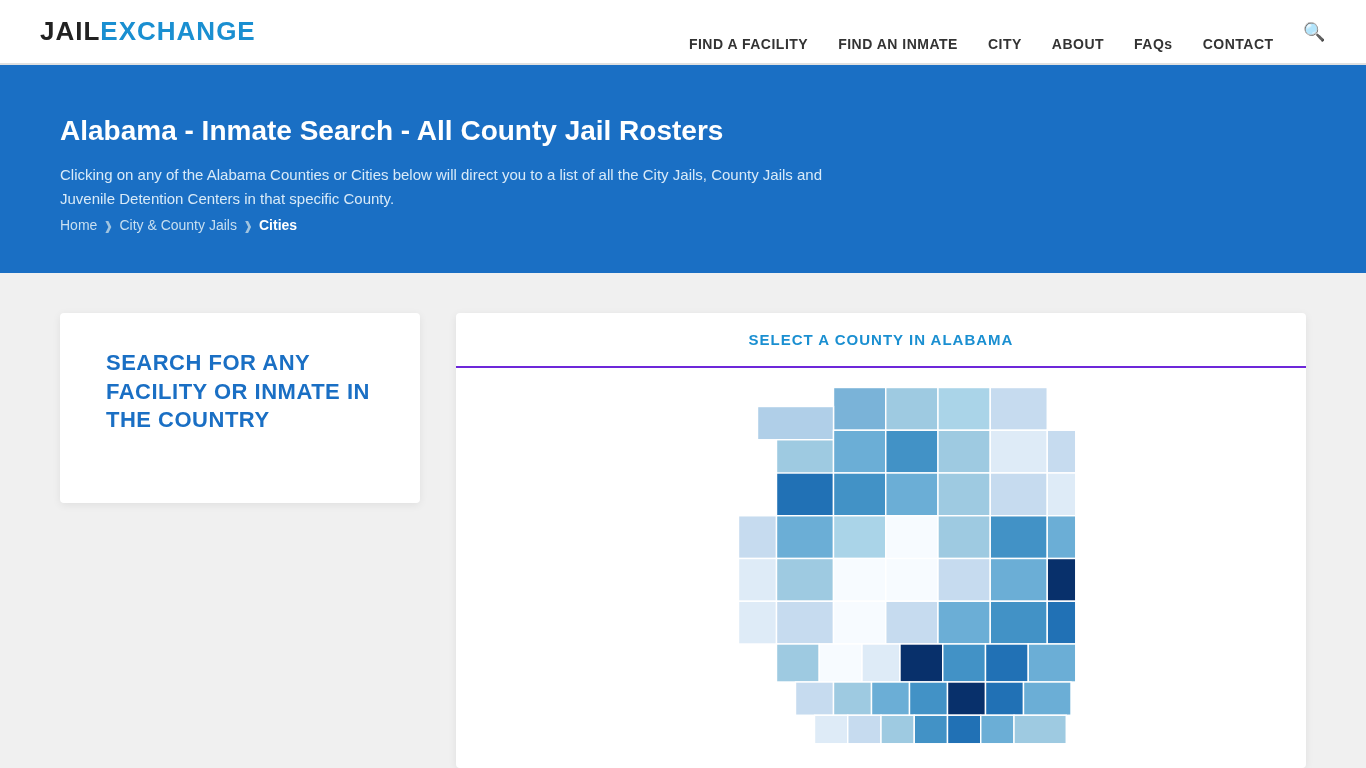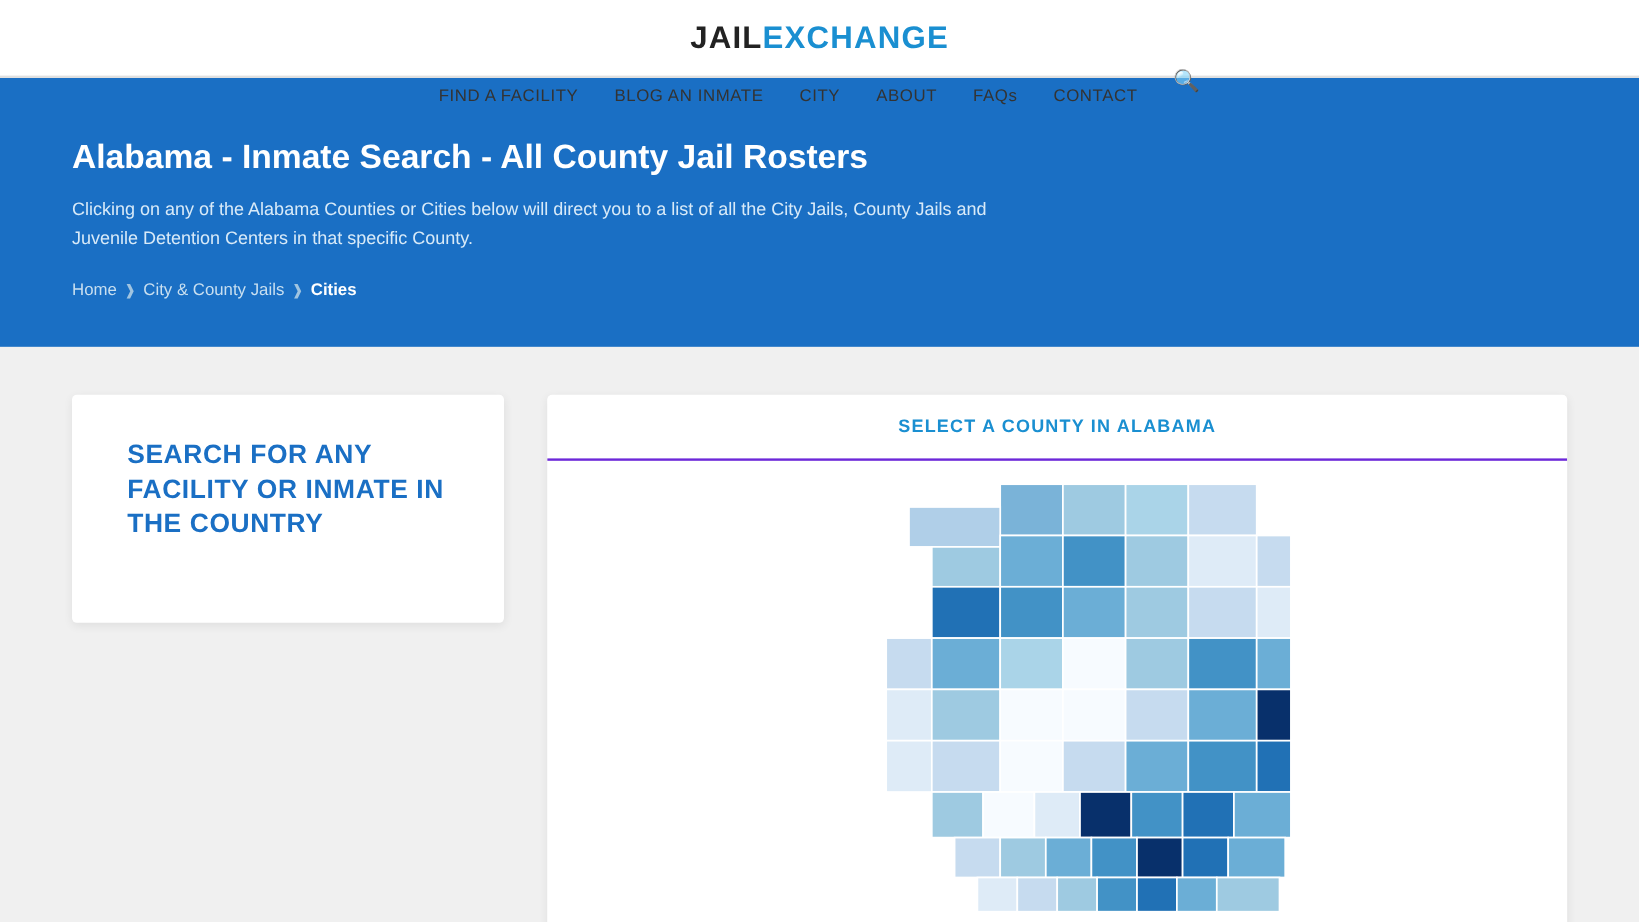--- a/index.html
+++ b/index.html
@@ -5,44 +5,43 @@
     * { margin: 0; padding: 0; box-sizing: border-box; }
     body { font-family: Arial, Helvetica, sans-serif; background: #f0f0f0; width: 1366px; min-height: 768px; }
 
     
     .navbar {
       background: #fff;
       border-bottom: 2px solid #e0e0e0;
       display: flex;
       align-items: center;
       justify-content: space-between;
-      padding: 16px 40px;
+      padding: 4px 40px;
       height: 65px;
-      flex-direction: column;
     }
     .navbar-logo {
       font-size: 26px;
       font-weight: 900;
       letter-spacing: 1px;
       color: #222;
       text-decoration: none;
     }
     .navbar-logo .exchange {
       color: #1a8fd1;
     }
     .navbar-nav {
       display: flex;
       align-items: center;
       gap: 30px;
     }
     .navbar-nav a {
       text-decoration: none;
       color: #333;
       font-size: 14px;
-      font-weight: 400;
+      font-weight: 700;
       letter-spacing: 0.5px;
       margin-top: 24px;
     }
     .search-icon-nav {
       font-size: 18px;
       color: #555;
       cursor: pointer;
     }
 
     
@@ -61,21 +60,21 @@
       color: #fff;
       font-size: 28px;
       font-weight: 700;
       margin-bottom: 16px;
     }
     .hero p {
       color: #d8eaf8;
       font-size: 15px;
       max-width: 800px;
       line-height: 1.6;
-      margin-bottom: 22px;
+      margin-bottom: 6px;
     }
     .breadcrumb {
       display: flex;
       align-items: flex-end;
       gap: 6px;
       font-size: 14px;
       color: #c8dff0;
     }
     .breadcrumb a {
       color: #c8dff0;
@@ -168,21 +167,21 @@
   </style>
 </head>
 <body>
 
 <nav class="navbar">
   <a class="navbar-logo" href="#">
     <span>JAIL</span><span class="exchange">EXCHANGE</span>
   </a>
   <div class="navbar-nav">
     <a href="#">FIND A FACILITY</a>
-    <a href="#">BLOG AN INMATE</a>
+    <a href="#">FIND AN INMATE</a>
     <a href="#">CITY</a>
     <a href="#">ABOUT</a>
     <a href="#">FAQs</a>
     <a href="#">CONTACT</a>
     <span class="search-icon-nav">🔍</span>
   </div>
 </nav>
 
 <section class="hero">
   <h2>Alabama - Inmate Search - All County Jail Rosters</h2>

